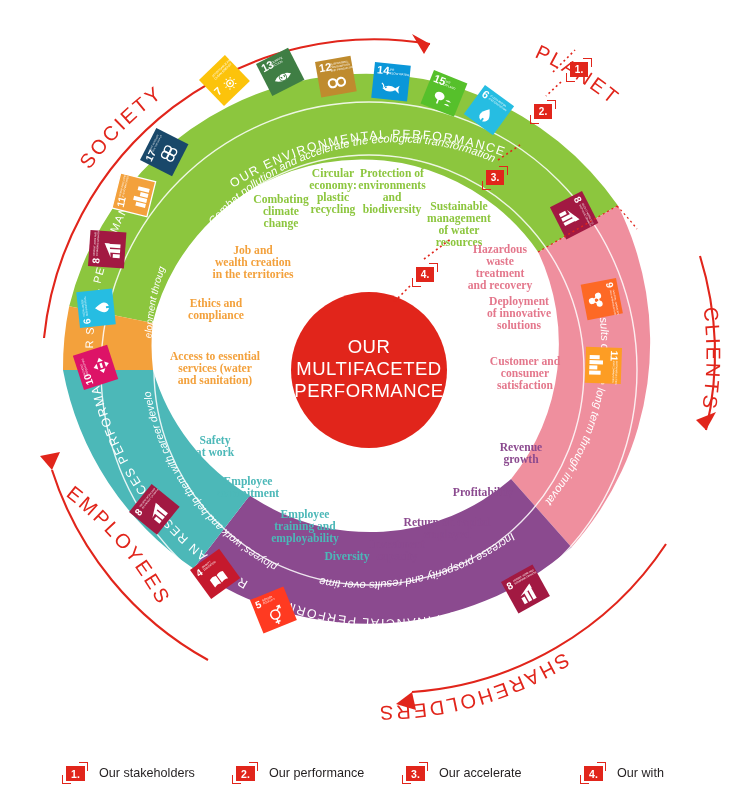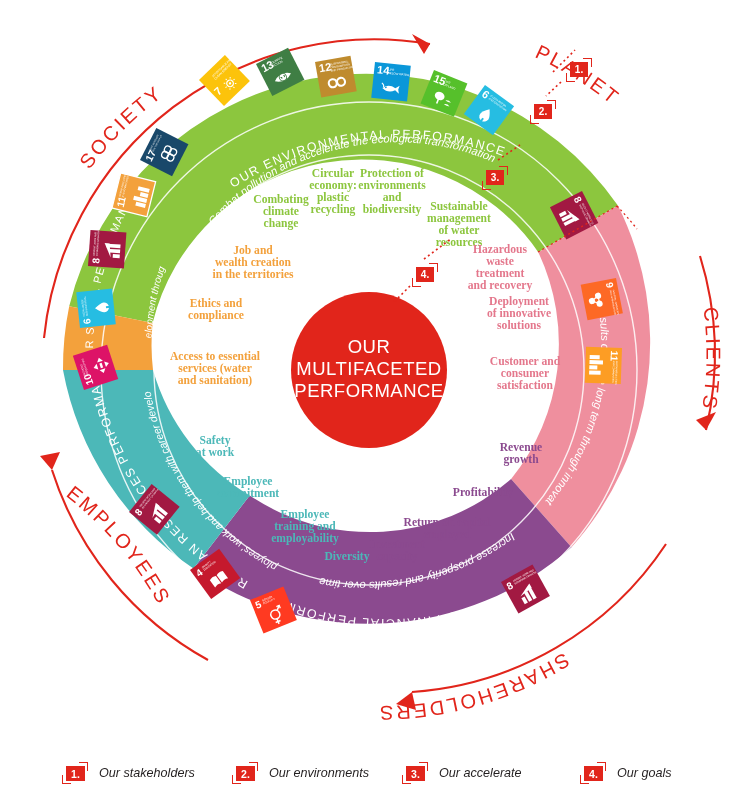--- a/index.html
+++ b/index.html
@@ -27,21 +27,21 @@
   .lg-item{position:absolute;display:flex;align-items:center;}
   .lg-mark{position:relative;width:26px;height:22px;}
   .lg-box{position:absolute;left:4px;top:4px;width:19px;height:15px;
           background:#e1251b;color:#fff;font-size:10.5px;font-weight:700;
           display:flex;align-items:center;justify-content:center;
           font-family:"Liberation Sans",sans-serif;}
   .lg-br{position:absolute;width:8px;height:8px;}
   .lg-br.tr{right:0;top:0;border-top:1.6px solid #e1251b;border-right:1.6px solid #e1251b;}
   .lg-br.bl{left:0;bottom:0;border-bottom:1.6px solid #e1251b;border-left:1.6px solid #e1251b;}
   .lg-lab{margin-left:11px;font-size:12.6px;color:#231f20;
-          font-family:"Liberation Sans",sans-serif;white-space:nowrap;font-style:italic;}
+          font-family:"Liberation Sans",sans-serif;white-space:nowrap;}
 
   
   .mk{position:absolute;width:26px;height:24px;}
   .mk-box{position:absolute;left:4px;top:4px;width:18px;height:15px;
           background:#e1251b;color:#fff;font-size:10px;font-weight:700;
           display:flex;align-items:center;justify-content:center;
           font-family:"Liberation Sans",sans-serif;}
   .mk-br{position:absolute;width:8px;height:8px;}
   .mk-br.tr{right:0;top:0;border-top:1.5px solid #e1251b;border-right:1.5px solid #e1251b;}
   .mk-br.bl{left:0;bottom:0;border-bottom:1.5px solid #e1251b;border-left:1.5px solid #e1251b;}
@@ -524,33 +524,33 @@
       <span class="lg-box">1.</span>
     </span>
     <span class="lg-lab">Our stakeholders</span>
   </div>
   <div class="lg-item" style="left:232px;top:10px">
     <span class="lg-mark">
       <span class="lg-br tr"></span>
       <span class="lg-br bl"></span>
       <span class="lg-box">2.</span>
     </span>
-    <span class="lg-lab">Our environments</span>
+    <span class="lg-lab">Our performance</span>
   </div>
   <div class="lg-item" style="left:402px;top:10px">
     <span class="lg-mark">
       <span class="lg-br tr"></span>
       <span class="lg-br bl"></span>
       <span class="lg-box">3.</span>
     </span>
     <span class="lg-lab">Our accelerate</span>
   </div>
   <div class="lg-item" style="left:580px;top:10px">
     <span class="lg-mark">
       <span class="lg-br tr"></span>
       <span class="lg-br bl"></span>
       <span class="lg-box">4.</span>
     </span>
-    <span class="lg-lab">Our goals</span>
+    <span class="lg-lab">Our with</span>
   </div>
 </div>
 
 </div>
 
 </body></html>

